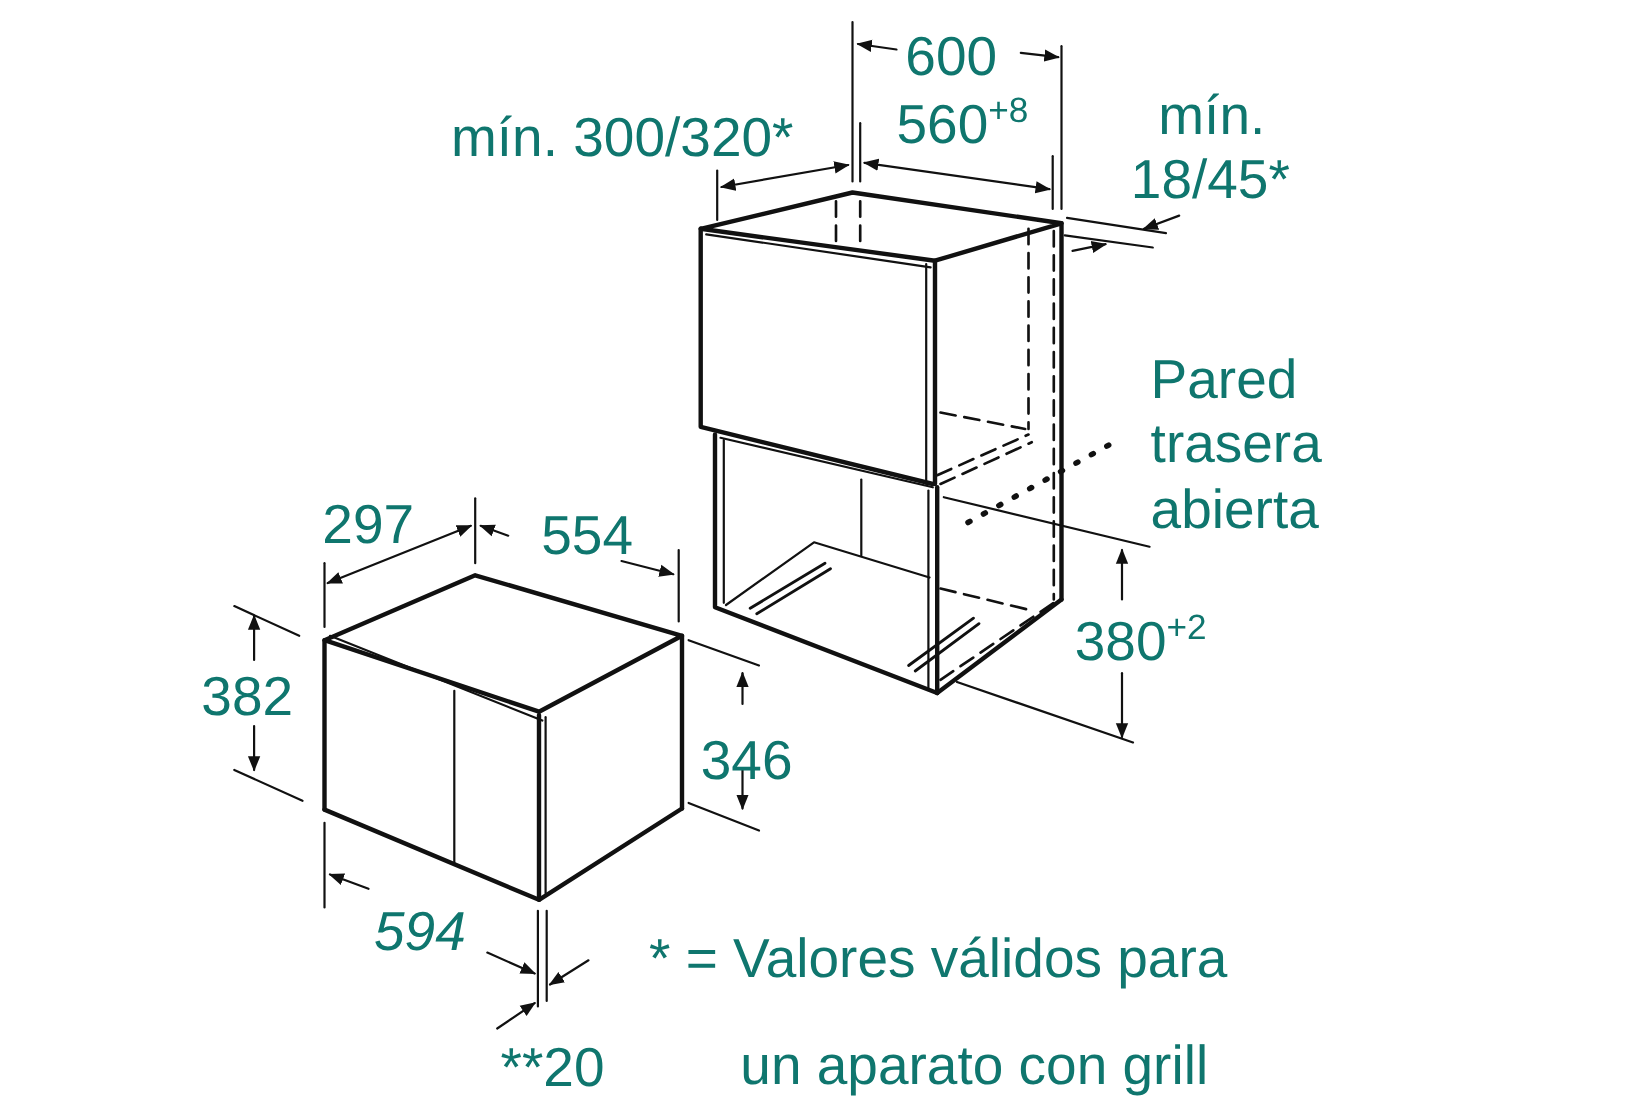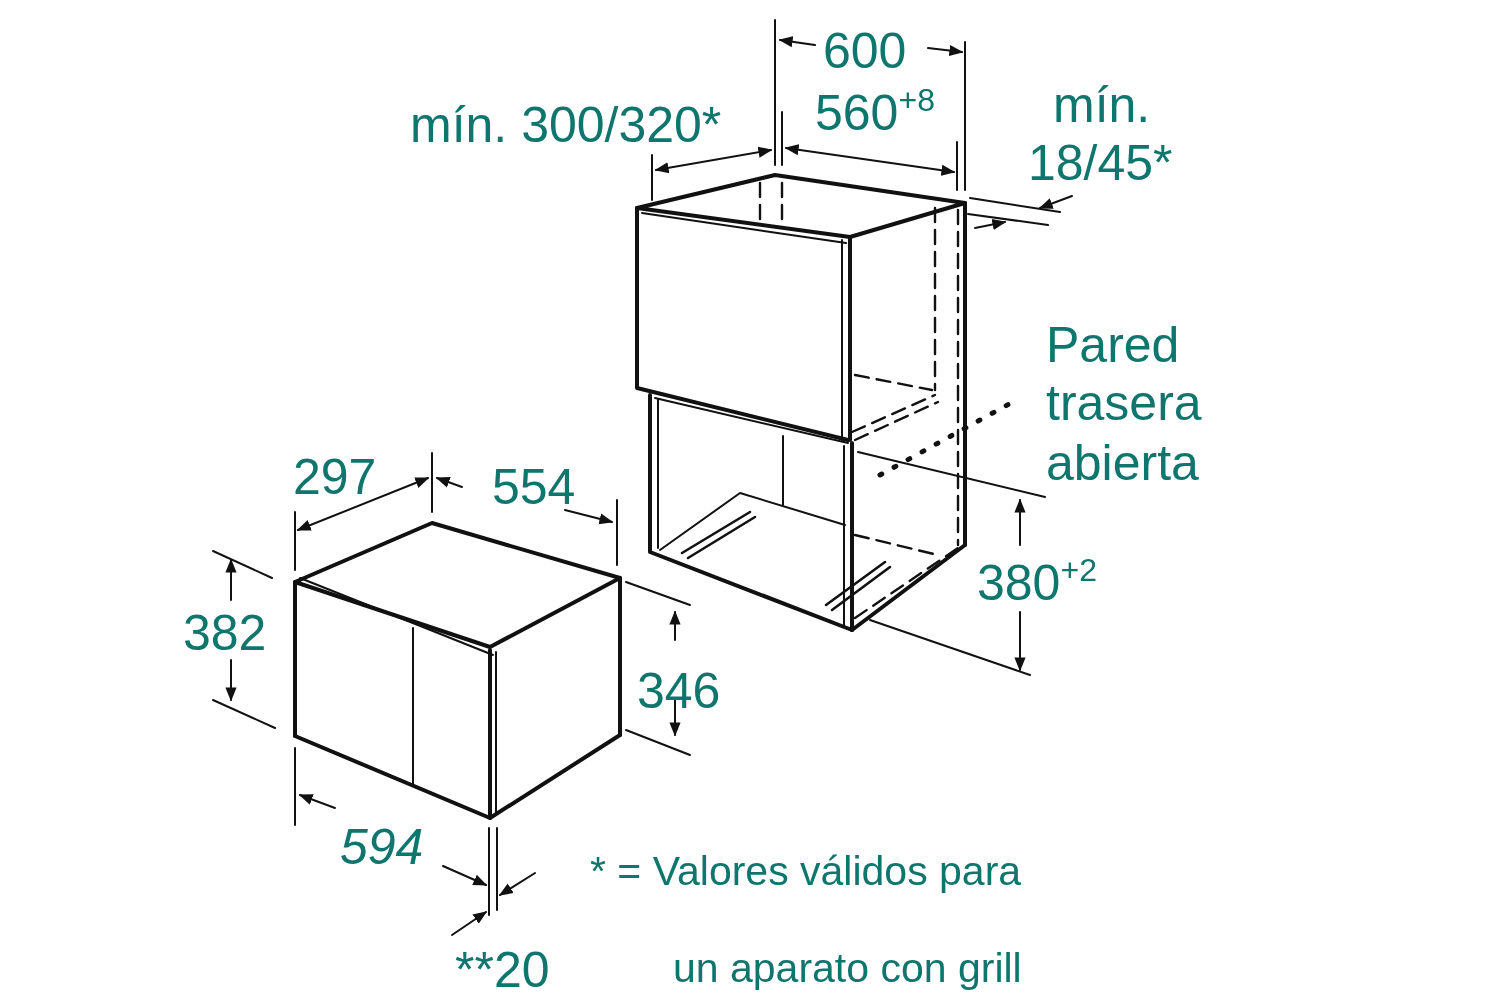--- a/index.html
+++ b/index.html
@@ -6,21 +6,21 @@
   body { width: 1500px; height: 1000px; overflow: hidden; position: relative; font-family: "Liberation Sans", "DejaVu Sans", sans-serif; }
   #diagram { position: absolute; left: 0; top: 0; width: 1500px; height: 1000px; }
   .ln { stroke: #111; fill: none; stroke-linecap: round; stroke-linejoin: round; }
   .thick { stroke-width: 4; }
   .med { stroke-width: 2.6; }
   .thin { stroke-width: 2; }
   .dash { stroke-dasharray: 14 8; stroke-width: 2.4; }
   .dot { stroke-dasharray: 2 14; stroke-width: 5; stroke-linecap: round; }
   .lbl { position: absolute; color: #0f766e; font-size: 50px; line-height: 1; white-space: nowrap; }
   .sup { font-size: 32px; vertical-align: top; position: relative; top: -4px; }
-  .note { font-size: 41px; line-height: 62px; }
+  .note { font-size: 50px; line-height: 62px; }
 </style>
 </head>
 <body>
 
 <svg id="diagram" viewBox="0 0 1500 1000" xmlns="http://www.w3.org/2000/svg">
   <defs>
     <marker id="arr" viewBox="0 0 10 10" refX="9" refY="5" markerWidth="7" markerHeight="7" orient="auto-start-reverse">
       <path d="M0,1 L10,5 L0,9 z" fill="#111"></path>
     </marker>
   </defs>

